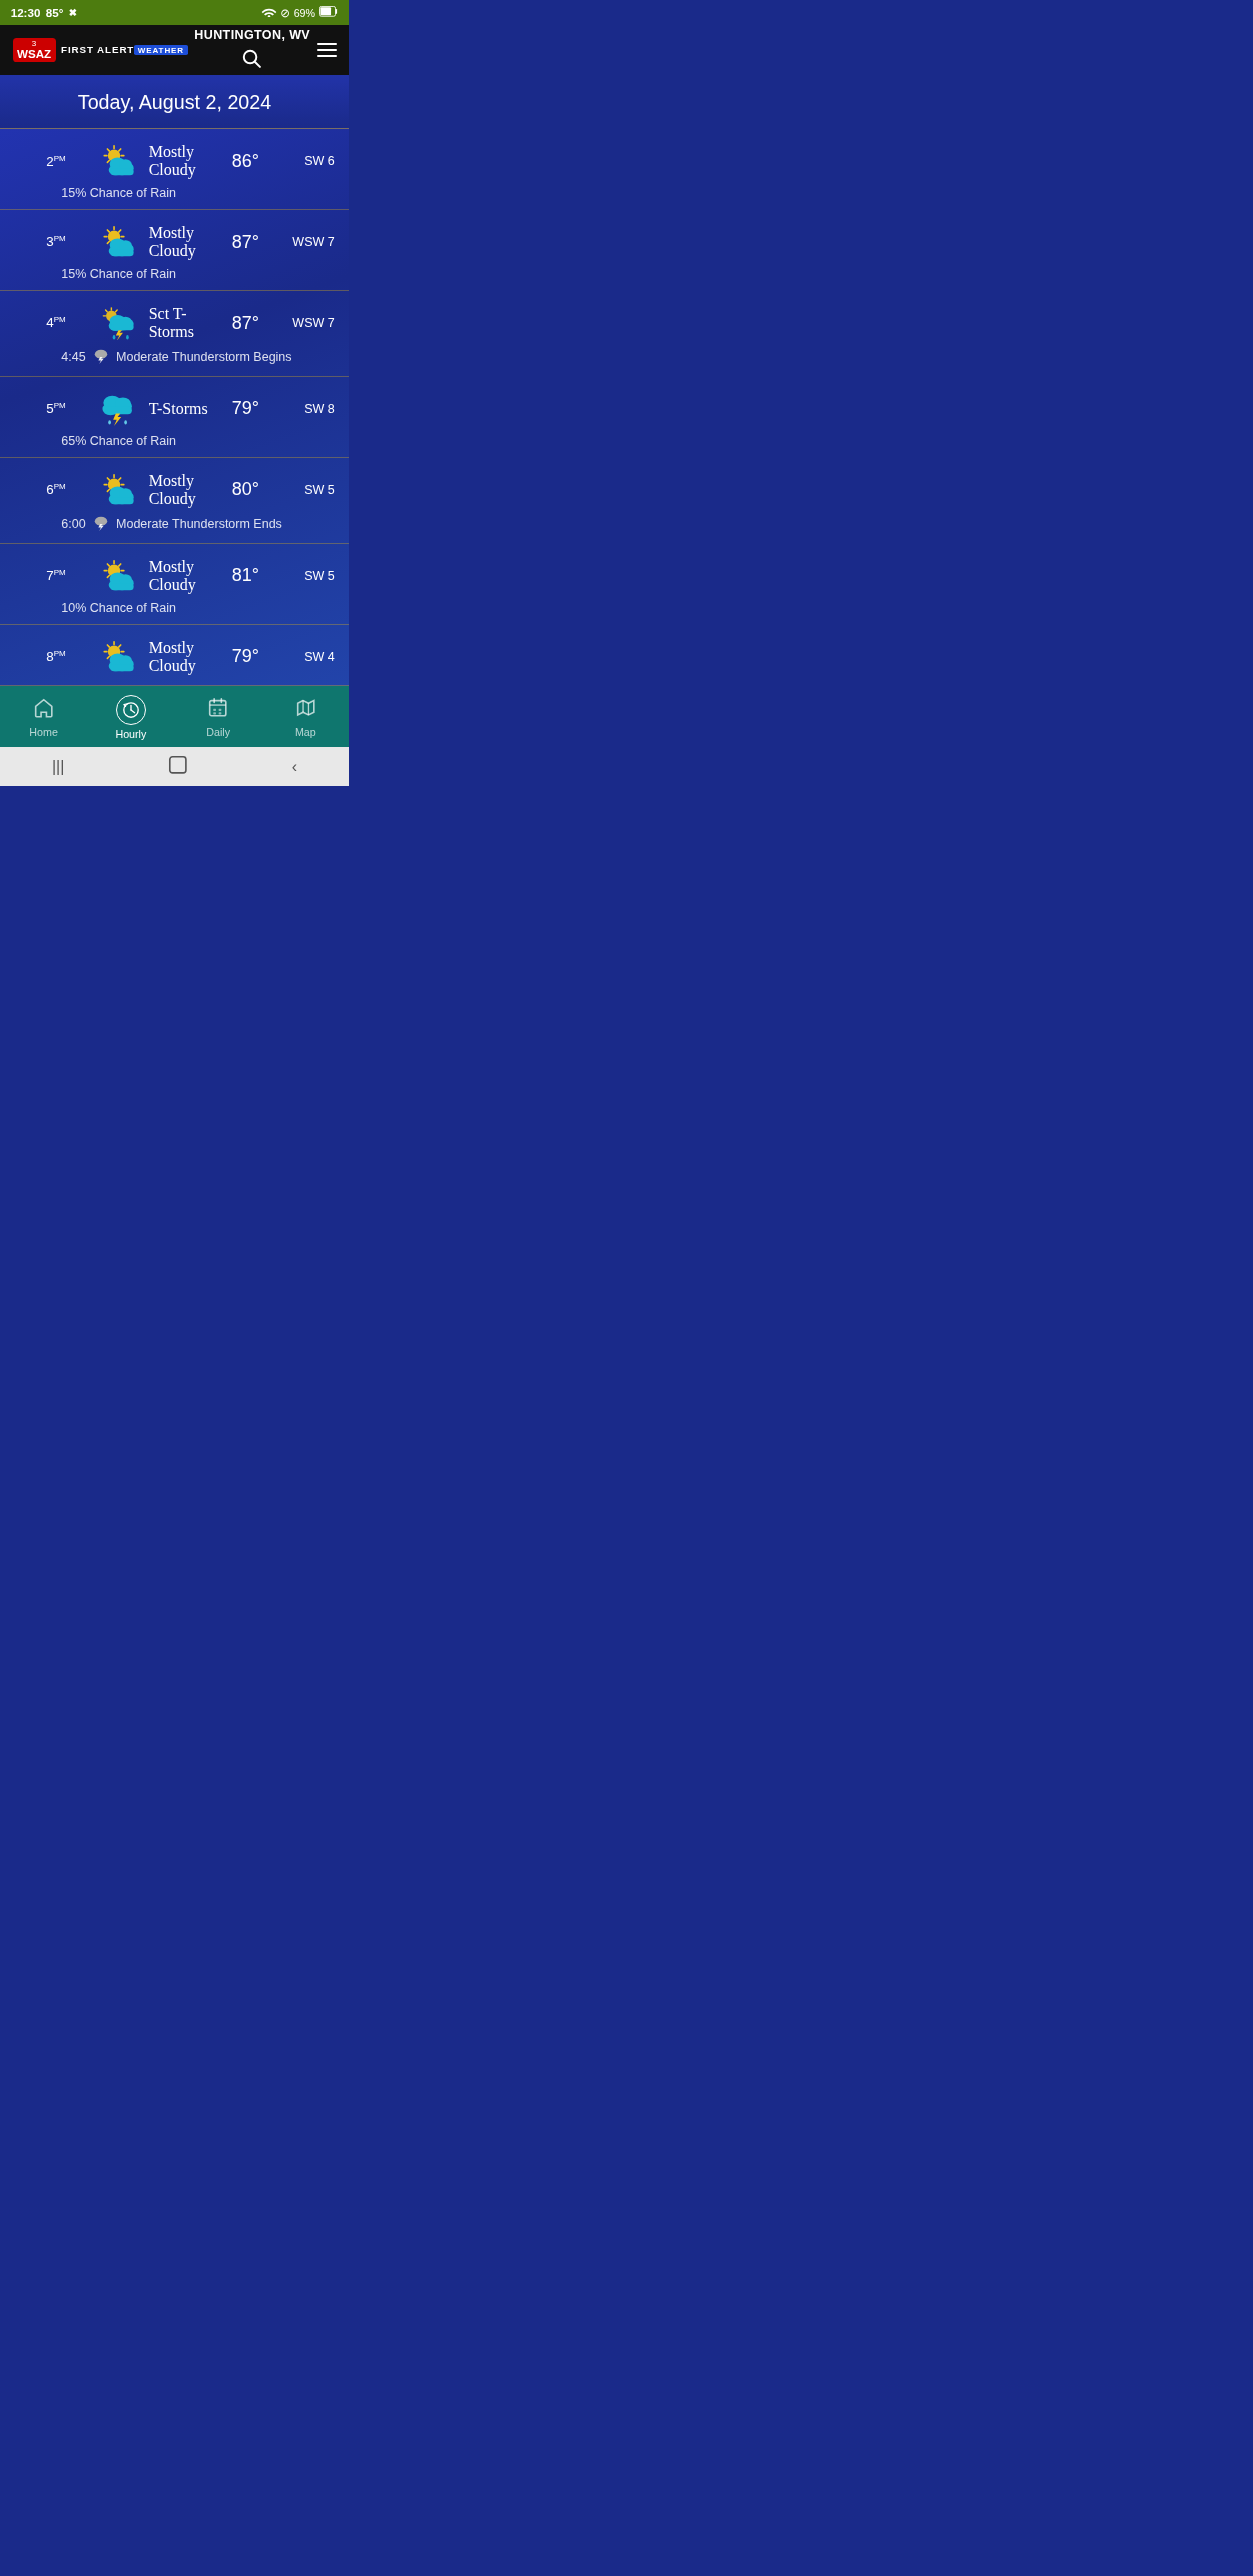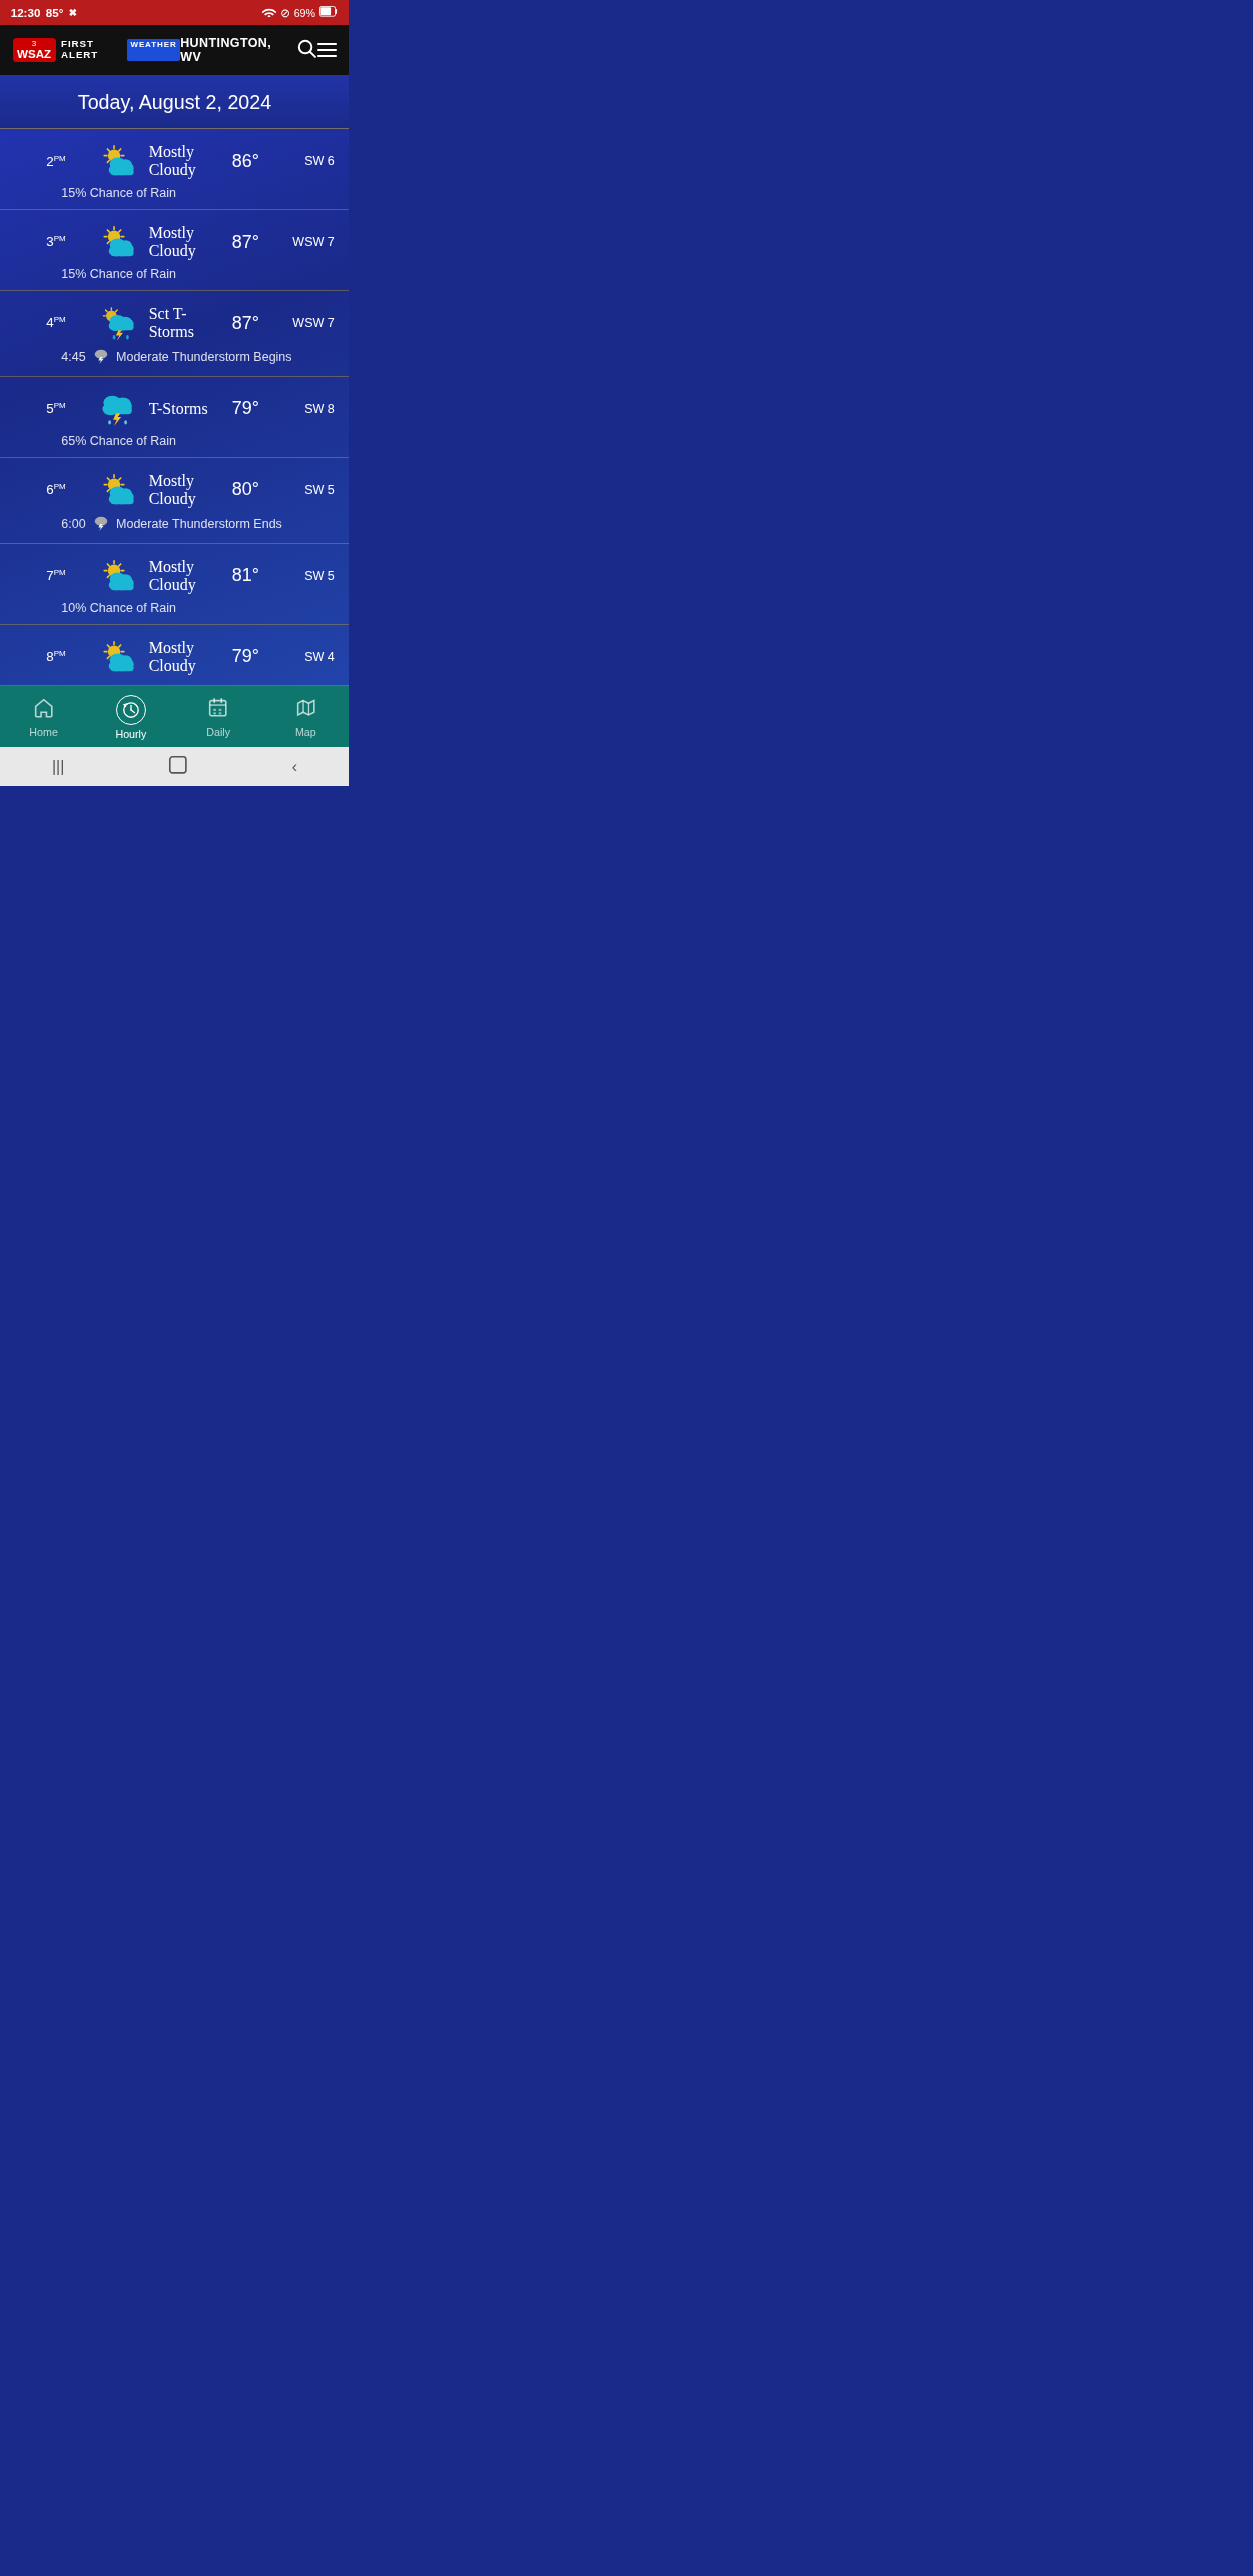--- a/index.html
+++ b/index.html
@@ -9,21 +9,21 @@
       width: 349px;
       min-height: 716px;
       font-family: Arial, sans-serif;
       background: #1a2a8a;
       color: white;
       overflow-x: hidden;
     }
 
     
     .status-bar {
-      background: #b91c1c;
+      background: #4d7c0f;
       display: flex;
       justify-content: space-between;
       align-items: center;
       padding: 3.6px 10.7px;
       height: 25px;
     }
     .status-left {
       display: flex;
       align-items: center;
       gap: 5.4px;
@@ -93,20 +93,21 @@
       letter-spacing: 0.9px;
     }
     .header-location {
       display: flex;
       align-items: center;
       gap: 7.2px;
       font-size: 12.5px;
       font-weight: bold;
       color: white;
       letter-spacing: 0.4px;
+      flex-direction: column;
     }
     .hamburger {
       display: flex;
       flex-direction: column;
       gap: 3.6px;
       cursor: pointer;
     }
     .hamburger span {
       display: block;
       width: 19.7px;

